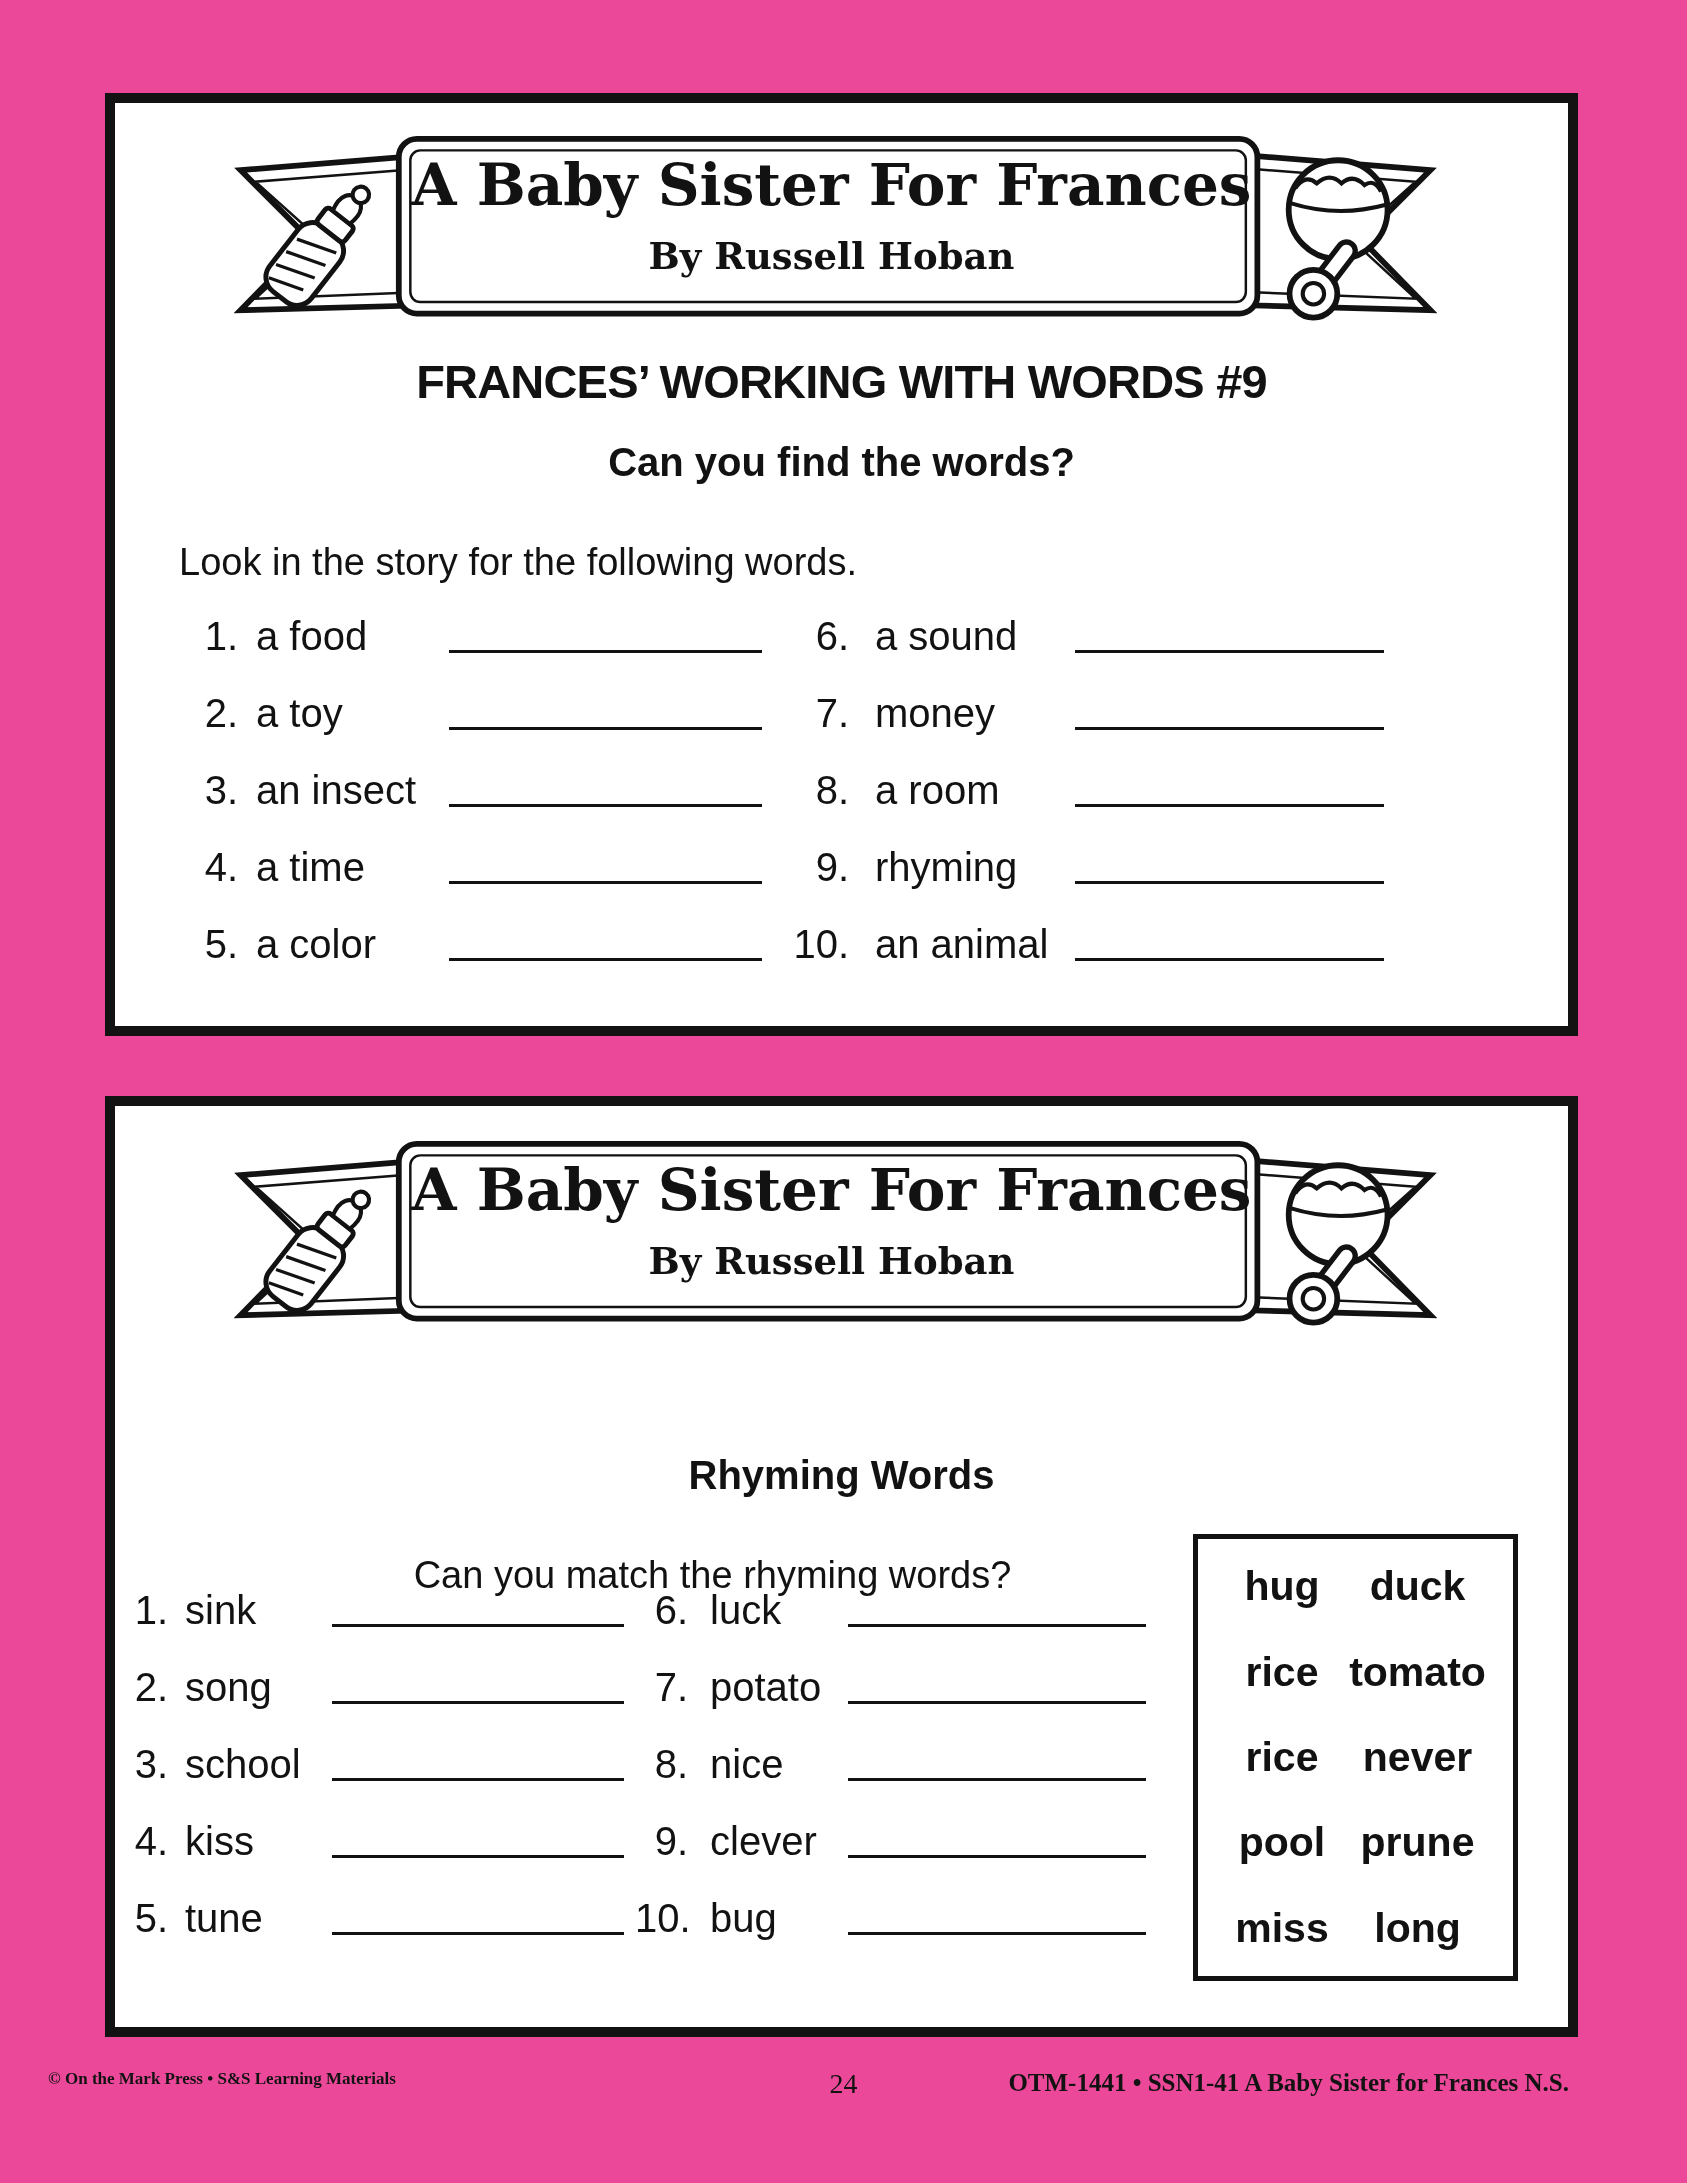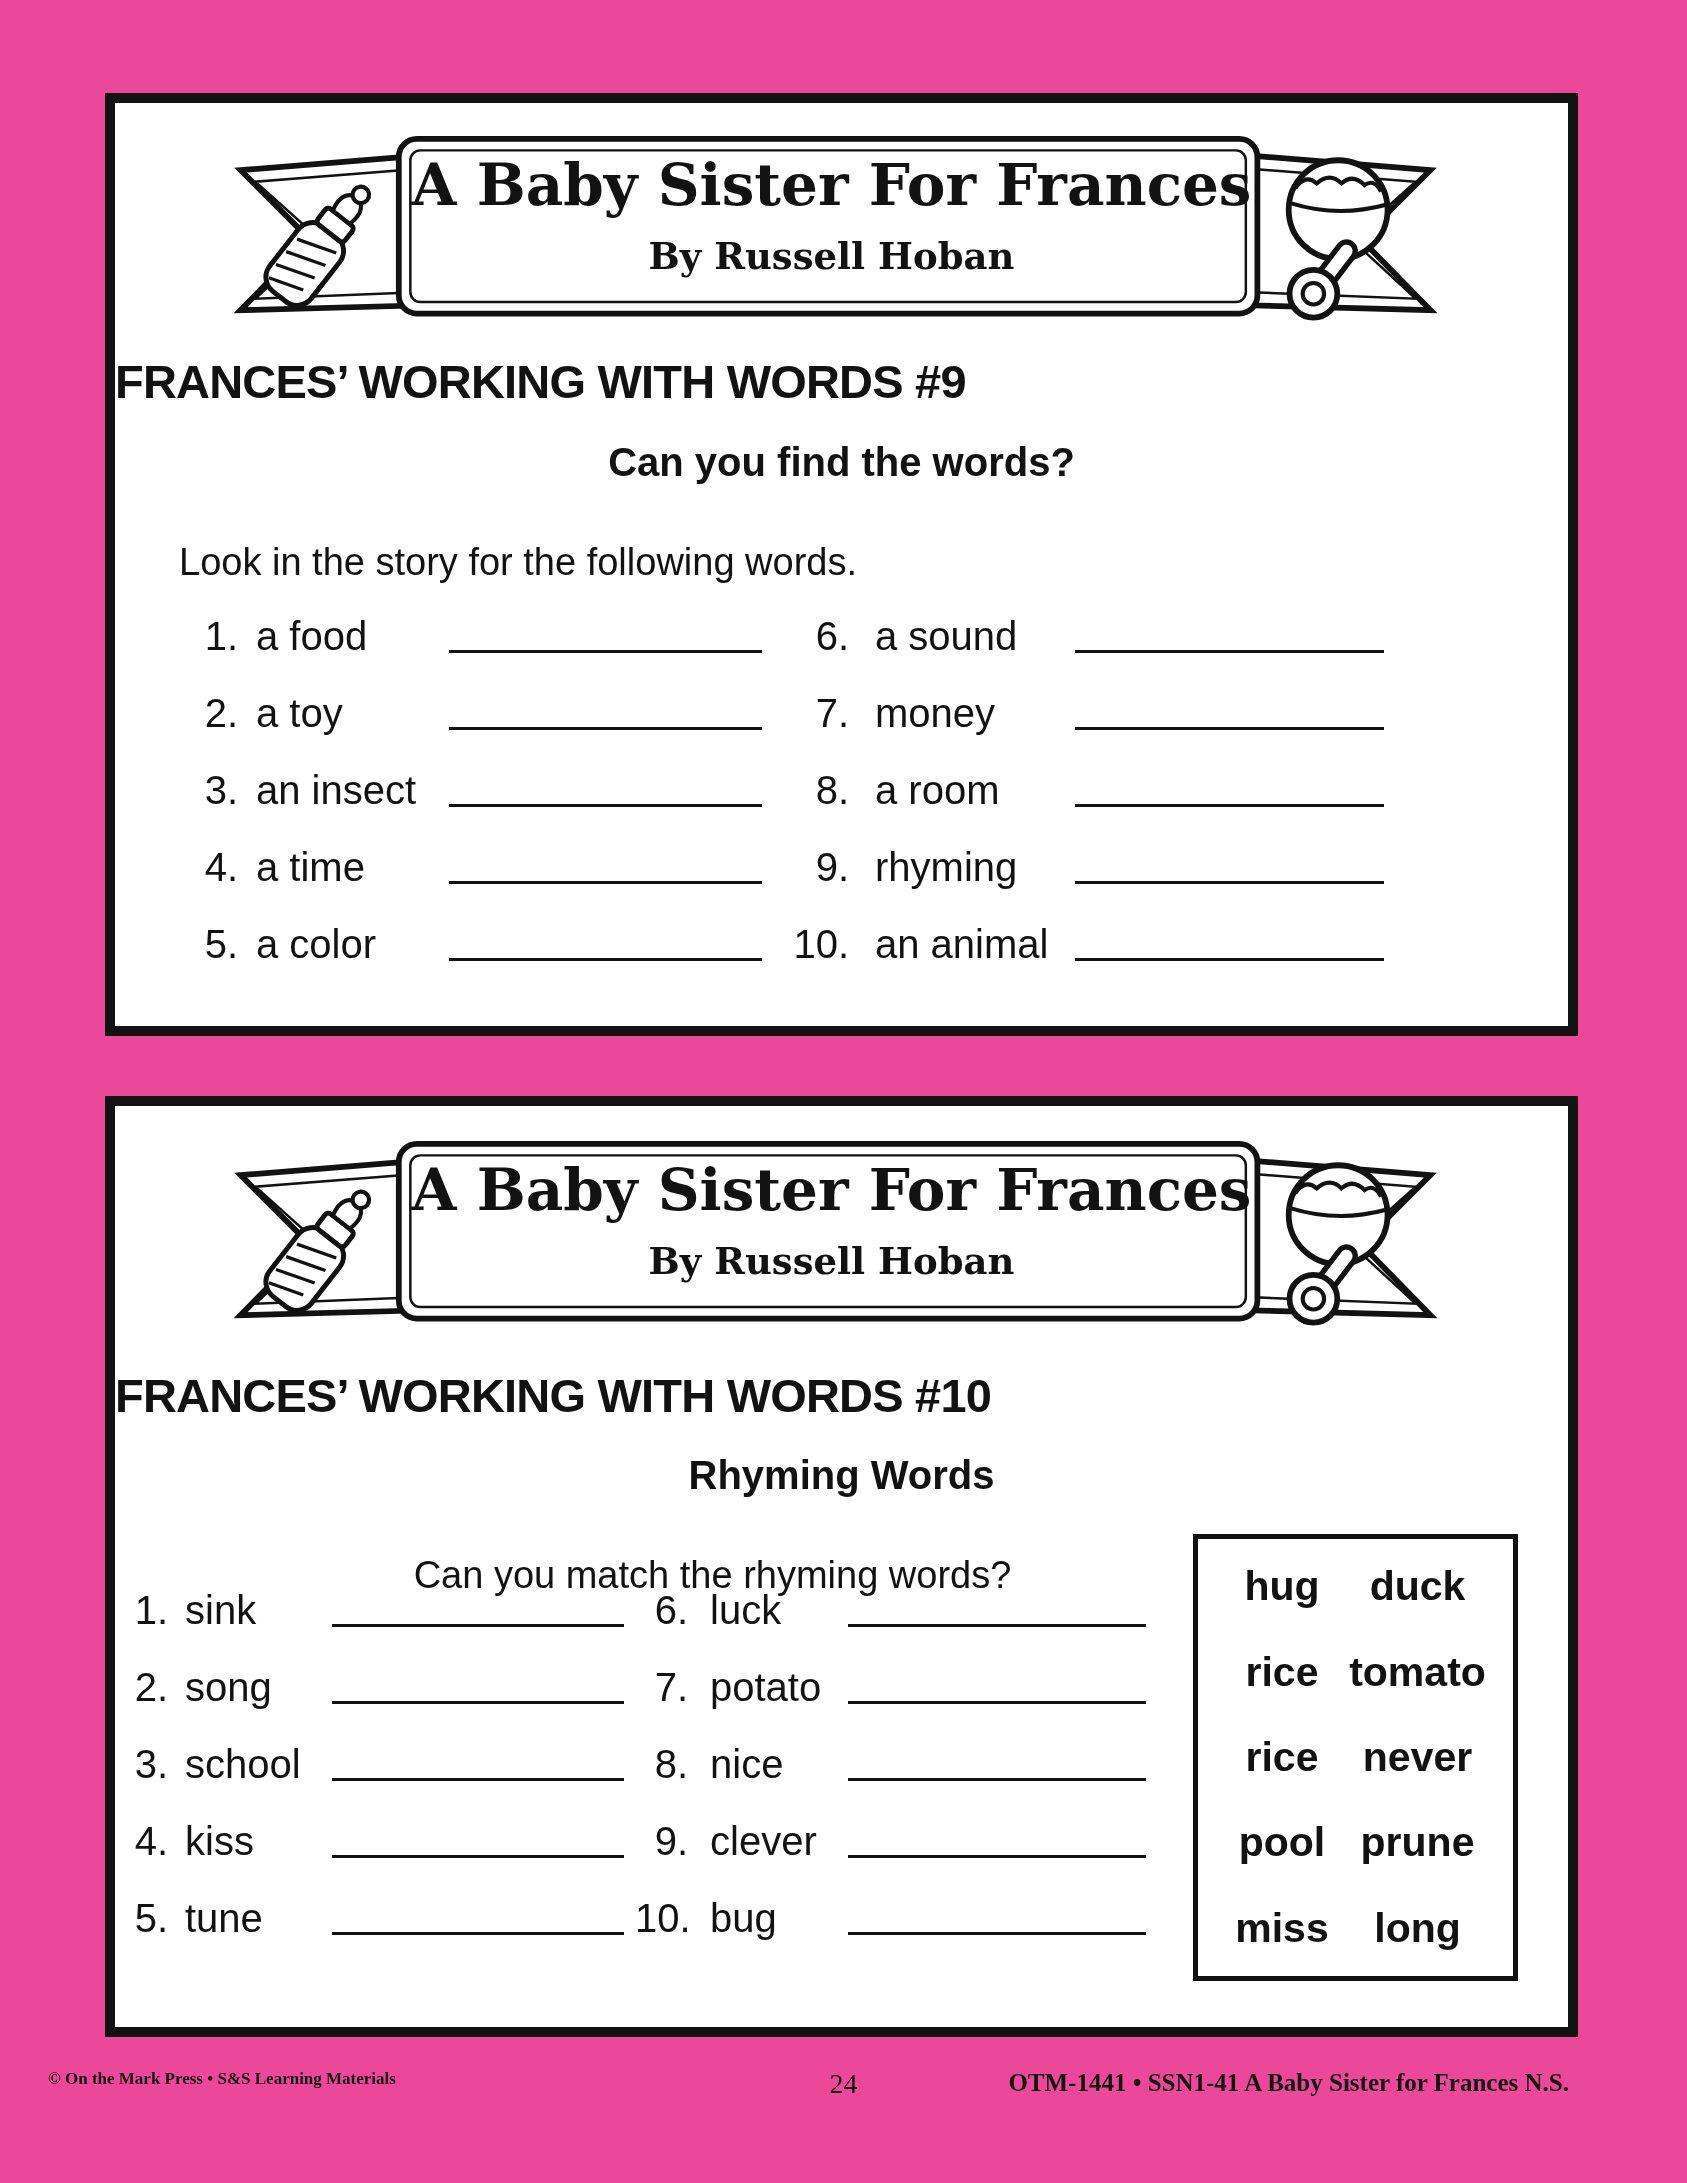--- a/index.html
+++ b/index.html
@@ -14,21 +14,21 @@
   .banner{position:absolute;left:119px;top:20.6px;width:1203px;height:206px;}
   .panel2 .banner{top:23px;}
   .banner svg{position:absolute;left:0;top:0;width:100%;height:100%;}
   .banner-title{position:absolute;left:169px;width:857px;top:30px;text-align:center;
         font-family:"DejaVu Serif", serif;font-weight:700;font-size:58px;line-height:63px;
         letter-spacing:0px;white-space:nowrap;}
   .banner-byline{position:absolute;left:169px;width:857px;top:112px;text-align:center;
         font-family:"DejaVu Serif", serif;font-weight:700;font-size:37px;line-height:41px;}
 
   
-  .ws-heading{position:absolute;left:0;right:0;font-weight:700;
+  .ws-heading{position:absolute;left:0;right:0;text-align:center;font-weight:700;
         font-size:47px;line-height:1;letter-spacing:-0.8px;white-space:nowrap;}
   .panel1 .ws-heading{top:224px;}
   .panel2 .ws-heading{top:235px;}
   .ws-subheading{position:absolute;left:0;right:0;text-align:center;font-weight:700;
         font-size:40px;line-height:1;}
   .panel1 .ws-subheading{top:306px;}
   .panel2 .ws-subheading{top:316px;}
   .ws-instruction{position:absolute;font-size:38px;line-height:1;}
   .panel1 .ws-instruction{left:64px;top:402px;}
   .panel2 .ws-instruction{left:0;width:1195px;text-align:center;top:412px;}
@@ -220,21 +220,20 @@
           <line x1="10" y1="50" x2="-22" y2="92" stroke="#121212" stroke-width="28" stroke-linecap="round"></line>
           <line x1="10" y1="50" x2="-22" y2="92" stroke="#ffffff" stroke-width="15" stroke-linecap="round"></line>
           <circle cx="-30" cy="102" r="29" stroke-width="7"></circle>
           <circle cx="-30" cy="102" r="13" stroke-width="5"></circle>
         </g>
       </svg>
       <div class="banner-title">A Baby Sister For Frances</div>
       <div class="banner-byline">By Russell Hoban</div>
     </div>
 
-    <h1 class="ws-heading">FRANCES’ WORKING WITH WORDS #10</h1>
     <h2 class="ws-subheading">Rhyming Words</h2>
     <p class="ws-instruction">Can you match the rhyming words?</p>
 
     <div class="word-bank">
       <span class="wb-word">hug</span>
       <span class="wb-word">duck</span>
       <span class="wb-word">rice</span>
       <span class="wb-word">tomato</span>
       <span class="wb-word">rice</span>
       <span class="wb-word">never</span>

